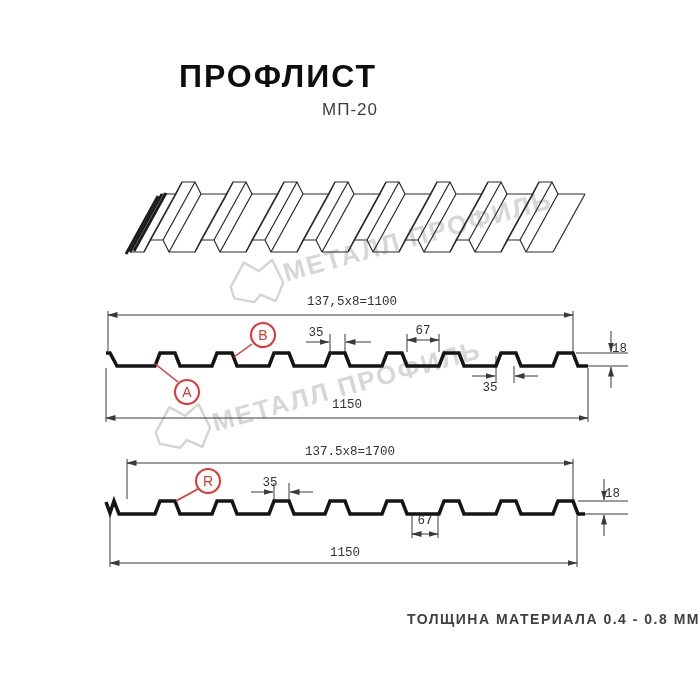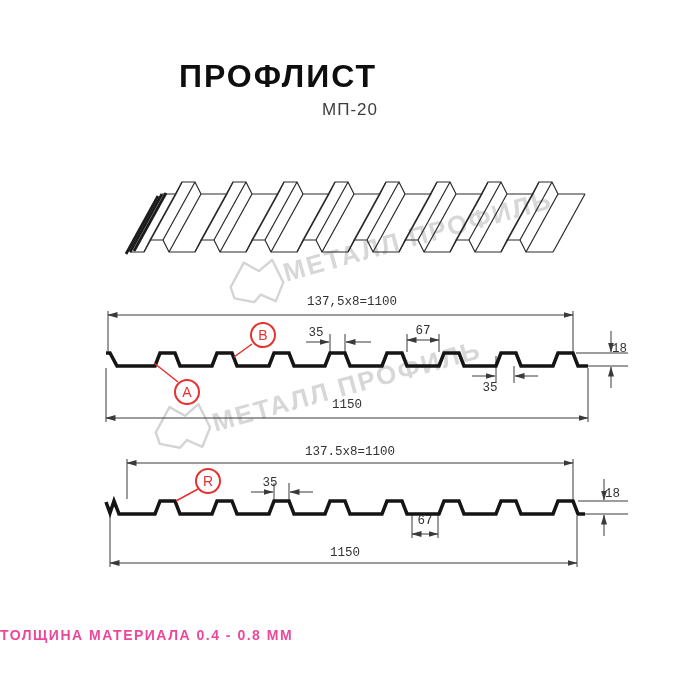--- a/index.html
+++ b/index.html
@@ -10,22 +10,22 @@
   .abs{position:absolute;}
   .title{
     top:58px;left:0;width:556px;text-align:center;
     font-size:32px;font-weight:bold;letter-spacing:2px;color:#0e0e0e;
   }
   .subtitle{
     top:100px;left:0;width:700px;text-align:center;
     font-size:17px;letter-spacing:1px;color:#3d3d3d;
   }
   .footer{
-    top:611px;left:0;width:700px;text-align:left;
-    font-size:14px;font-weight:bold;letter-spacing:1.5px;color:#ec4899;margin-top:16px;
+    top:611px;left:0;width:700px;text-align:right;
+    font-size:14px;font-weight:bold;letter-spacing:1.5px;color:#404040;
   }
   .dim{
     position:absolute;font-size:12.5px;color:#333;text-align:center;white-space:nowrap;font-family:Liberation Mono, monospace;
   }
   .circle-label{
     position:absolute;width:22px;height:22px;border:2px solid #e6312e;border-radius:50%;
     color:#e6312e;font-size:14px;line-height:22px;text-align:center;box-sizing:content-box;
   }
   .wm-text{
     position:absolute;font-size:26px;font-weight:bold;letter-spacing:2px;color:#d7d7d7;
@@ -163,21 +163,21 @@
 
   <div class="dim txt" style="left:272px;top:295px;width:160px">137,5x8=1100</div>
   <div class="dim txt" style="left:300px;top:326px;width:32px">35</div>
   <div class="dim txt" style="left:407px;top:324px;width:32px">67</div>
   <div class="dim txt" style="left:612px;top:342px;width:26px;text-align:left">18</div>
   <div class="dim txt" style="left:474px;top:381px;width:32px">35</div>
   <div class="dim txt" style="left:317px;top:398px;width:60px">1150</div>
   <div class="circle-label txt" style="left:174px;top:379px">A</div>
   <div class="circle-label txt" style="left:250px;top:322px">B</div>
 
-  <div class="dim txt" style="left:270px;top:445px;width:160px">137.5x8=1100</div>
+  <div class="dim txt" style="left:270px;top:445px;width:160px">137.5x8=1700</div>
   <div class="dim txt" style="left:254px;top:476px;width:32px">35</div>
   <div class="dim txt" style="left:409px;top:514px;width:32px">67</div>
   <div class="dim txt" style="left:605px;top:487px;width:26px;text-align:left">18</div>
   <div class="dim txt" style="left:315px;top:546px;width:60px">1150</div>
   <div class="circle-label txt" style="left:195px;top:468px">R</div>
 
   <div class="abs footer txt">ТОЛЩИНА МАТЕРИАЛА 0.4 - 0.8 ММ</div>
 
 </div>
 

